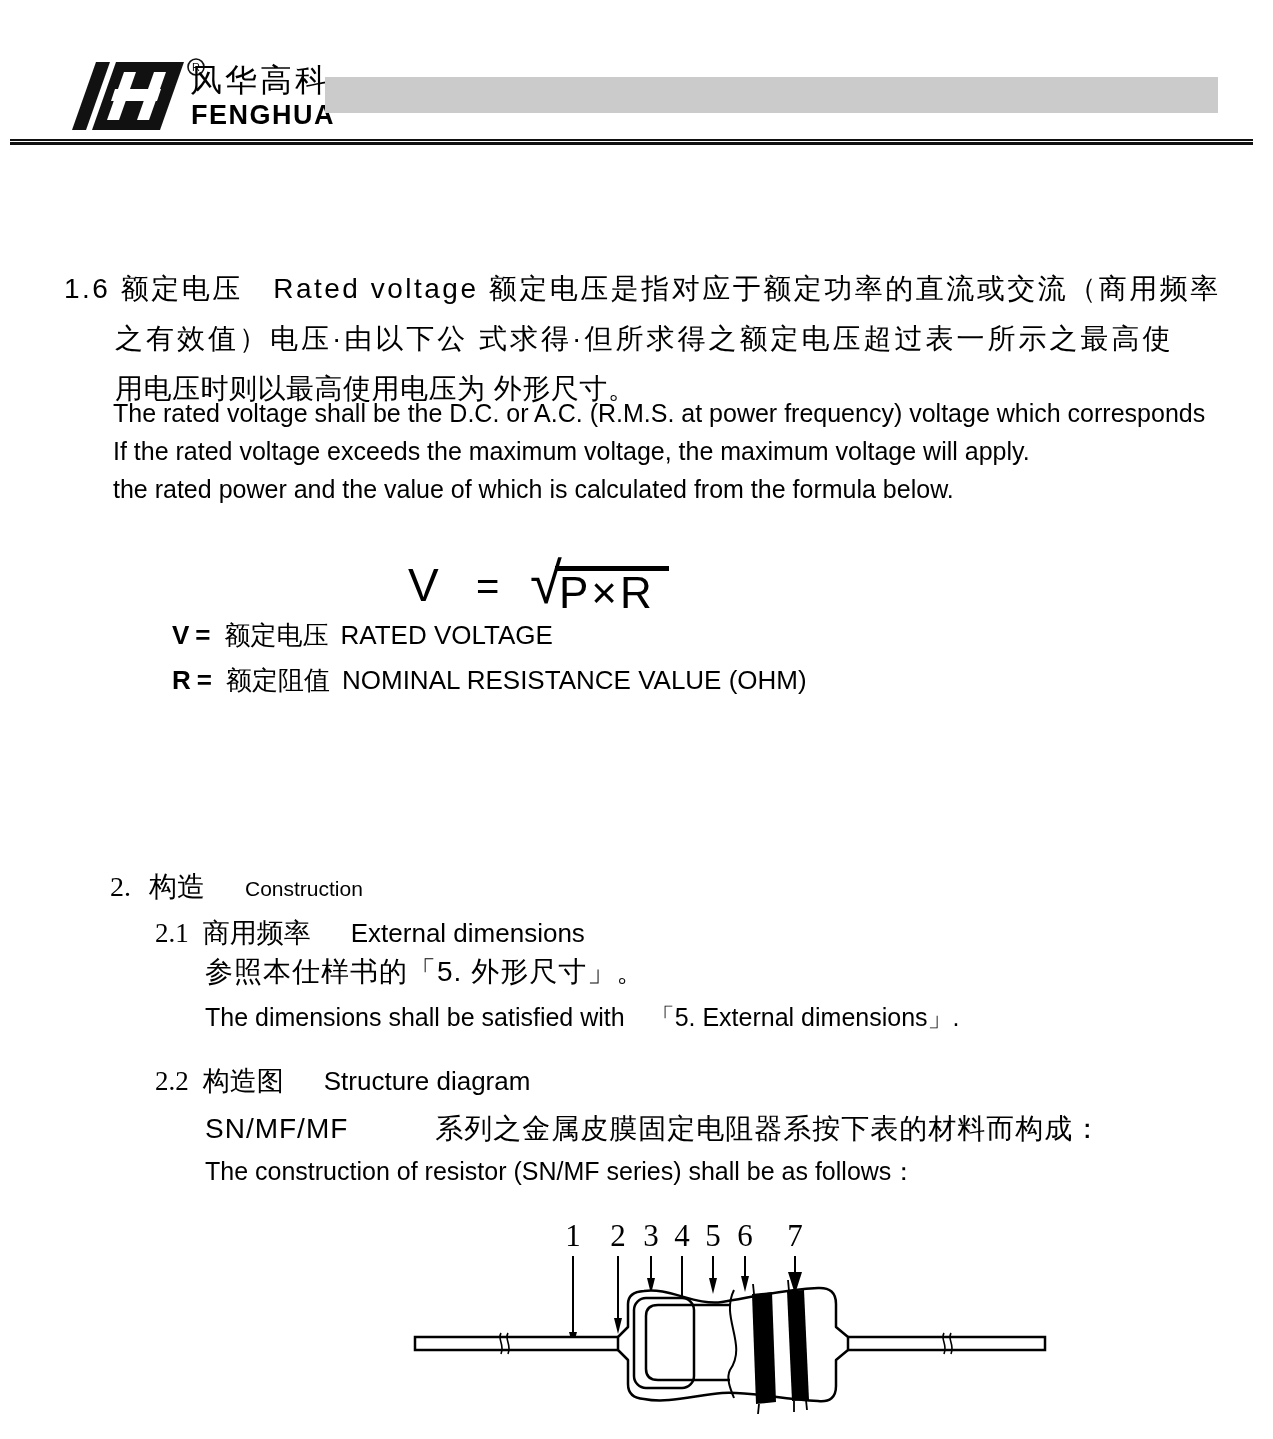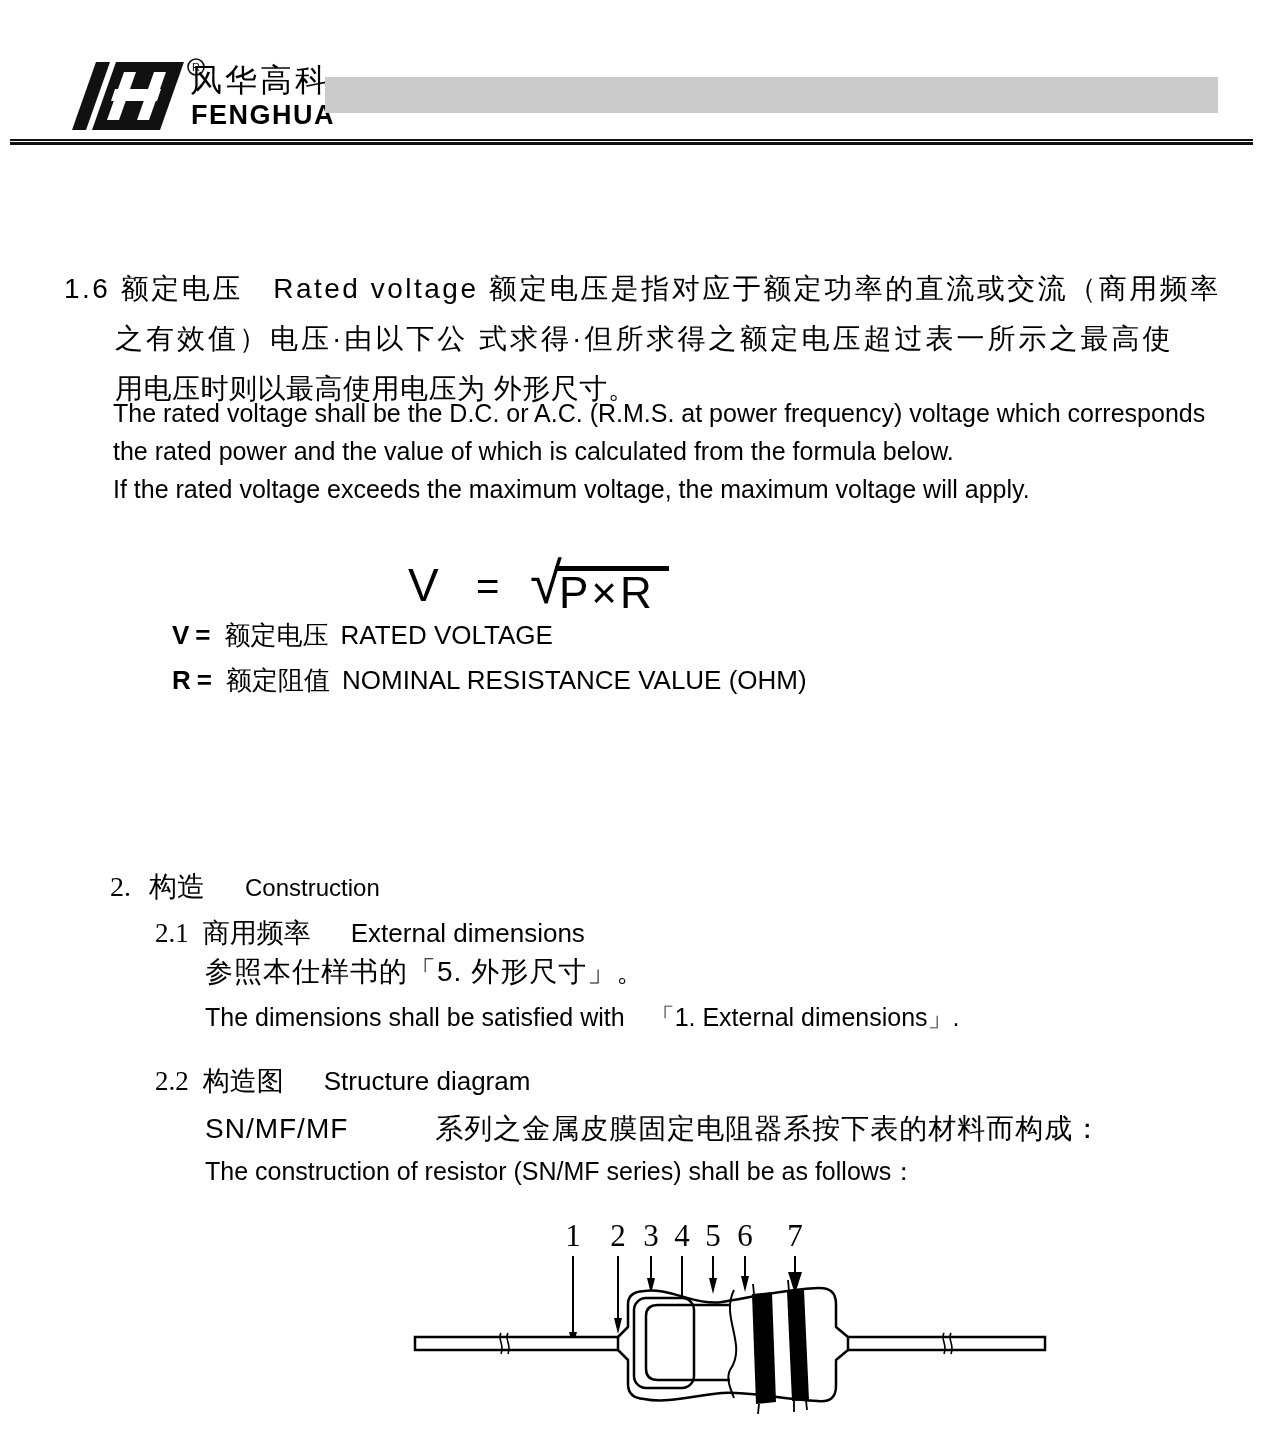--- a/index.html
+++ b/index.html
@@ -28,21 +28,21 @@
   
   .defs{font-size:26px;line-height:45px;white-space:nowrap;}
   .def-sym{font-weight:700;}
   .def-eq{font-weight:700;margin-left:6px;}
   .def-cn{margin-left:14px;}
   .def-en{margin-left:12px;}
   
   .h2line{font-size:28px;white-space:nowrap;}
   .num{font-family:"Liberation Serif",serif;}
   .t-cn{margin-left:18px;}
-  .t-en{margin-left:40px;font-size:24px;}
+  .t-en{margin-left:40px;font-size:21px;}
   .sub .t-cn{margin-left:14px;}
   .body-cn{font-size:28px;letter-spacing:1px;white-space:nowrap;}
   .body-en{font-size:25px;white-space:nowrap;}
 </style>
 </head>
 <body>
 
 <div class="page">
 
   <svg class="abs" style="left:66px;top:56px" width="150" height="82" viewBox="0 0 150 82">
@@ -60,22 +60,22 @@
   <div class="abs rule" style="left:10px;top:139px;width:1243px"></div>
 
   <div class="abs p16" style="left:64px;top:264px">
     <div class="ls-a">1.6 额定电压　Rated voltage 额定电压是指对应于额定功率的直流或交流（商用频率</div>
     <div class="cont ls-b">之有效值）电压·由以下公 式求得·但所求得之额定电压超过表一所示之最高使</div>
     <div class="cont ls-c">用电压时则以最高使用电压为 外形尺寸。</div>
   </div>
 
   <div class="abs peng" style="left:113px;top:394px">
     <div>The rated voltage shall be the D.C. or A.C. (R.M.S. at power frequency) voltage which corresponds</div>
+    <div>If the rated voltage exceeds the maximum voltage, the maximum voltage will apply.</div>
     <div>the rated power and the value of which is calculated from the formula below.</div>
-    <div>If the rated voltage exceeds the maximum voltage, the maximum voltage will apply.</div>
   </div>
 
   <div class="abs formula" style="left:408px;top:554px;width:320px;height:70px">
     <span class="f-v">V</span>
     <span class="f-eq">=</span>
     <span class="f-rad">√</span>
     <span class="f-bar"></span>
     <span class="f-rand">P×R</span>
   </div>
 
@@ -89,21 +89,21 @@
   </div>
 
   <div class="abs h2line" style="left:110px;top:868px">
     <span class="num">2.</span><span class="t-cn">构造</span><span class="t-en">Construction</span>
   </div>
 
   <div class="abs h2line sub" style="left:155px;top:915px;font-size:27px">
     <span class="num">2.1</span><span class="t-cn">商用频率</span><span class="t-en" style="font-size:26px">External dimensions</span>
   </div>
   <div class="abs body-cn" style="left:205px;top:953px">参照本仕样书的「5.  外形尺寸」。</div>
-  <div class="abs body-en" style="left:205px;top:1001px">The dimensions shall be satisfied with　「1. External dimensions」.</div>
+  <div class="abs body-en" style="left:205px;top:1001px">The dimensions shall be satisfied with　「5. External dimensions」.</div>
 
   <div class="abs h2line sub" style="left:155px;top:1063px;font-size:27px">
     <span class="num">2.2</span><span class="t-cn">构造图</span><span class="t-en" style="font-size:26px">Structure diagram</span>
   </div>
   <div class="abs body-cn" style="left:205px;top:1110px">SN/MF/MF　　　系列之金属皮膜固定电阻器系按下表的材料而构成：</div>
   <div class="abs body-en" style="left:205px;top:1155px">The construction of resistor (SN/MF series) shall be as follows：</div>
 
   <svg class="abs" style="left:400px;top:1212px" width="700" height="227" viewBox="0 0 700 227">
     <g font-family="'Liberation Serif',serif" font-size="31" fill="#000" text-anchor="middle">
       <text x="173" y="34">1</text>

